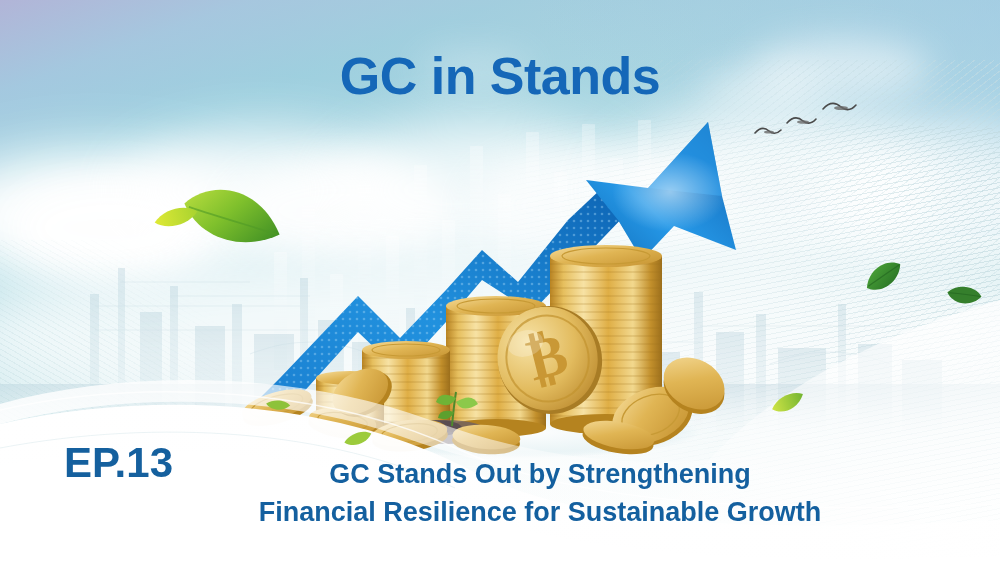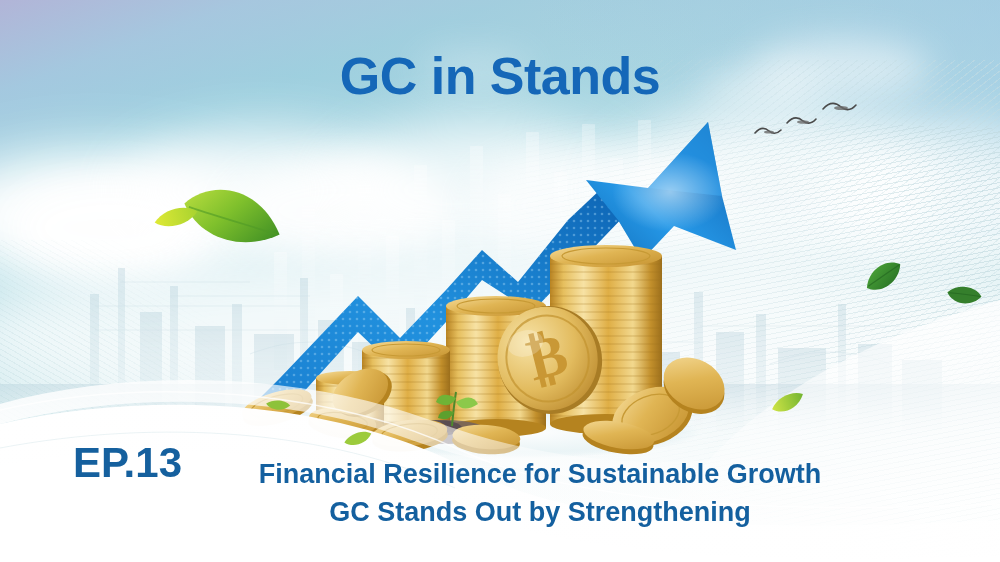--- a/index.html
+++ b/index.html
@@ -121,21 +121,21 @@
 
   
   .title {
     position:absolute; left:0; top:46px; width:1000px;
     text-align:center;
     font-size:52px; font-weight:bold; letter-spacing:-0.5px;
     color:#1567b8;
     font-family:"Liberation Sans", sans-serif;
   }
   .ep {
-    position:absolute; left:73px; top:439px;
+    position:absolute; left:64px; top:439px;
     font-size:42px; font-weight:bold; letter-spacing:0px;
     color:#15609e;
     font-family:"Liberation Sans", sans-serif;
   }
   .subtitle {
     position:absolute; left:160px; top:455px; width:760px;
     text-align:center;
     font-size:27px; font-weight:bold; line-height:1.42;
     color:#14609f;
     font-family:"Liberation Sans", sans-serif;
@@ -566,17 +566,17 @@
     <svg viewBox="0 0 26 15">
       <path d="M1 8 C 7 2, 19 0, 25 5 C 19 13, 7 14, 1 8 Z" fill="#8dc23a"></path>
     </svg>
   </div>
 
   <div class="title">GC in Stands</div>
 
   <div class="ep">EP.13</div>
 
   <div class="subtitle">
+    <div>GC Stands Out by Strengthening</div>
     <div>Financial Resilience for Sustainable Growth</div>
-    <div>GC Stands Out by Strengthening</div>
   </div>
 
 </div>
 
 </body></html>

